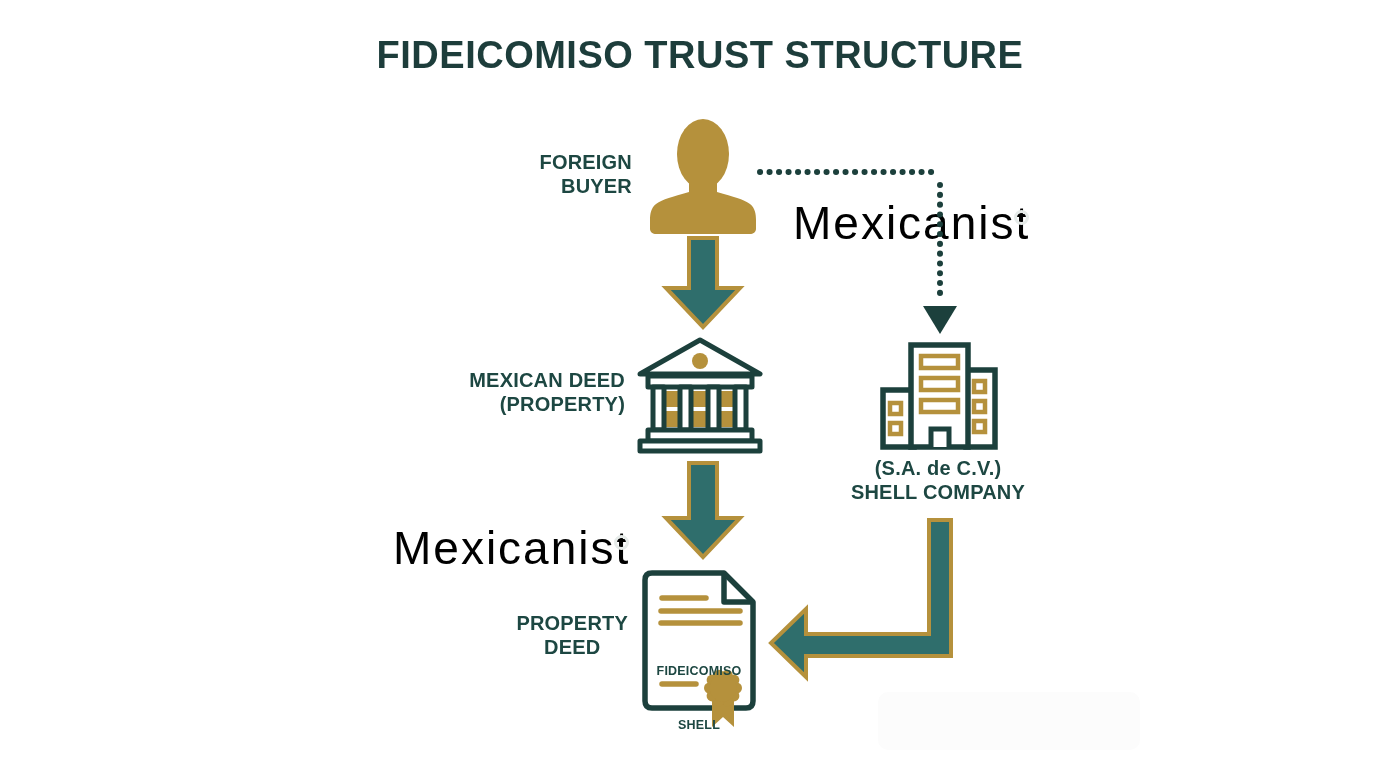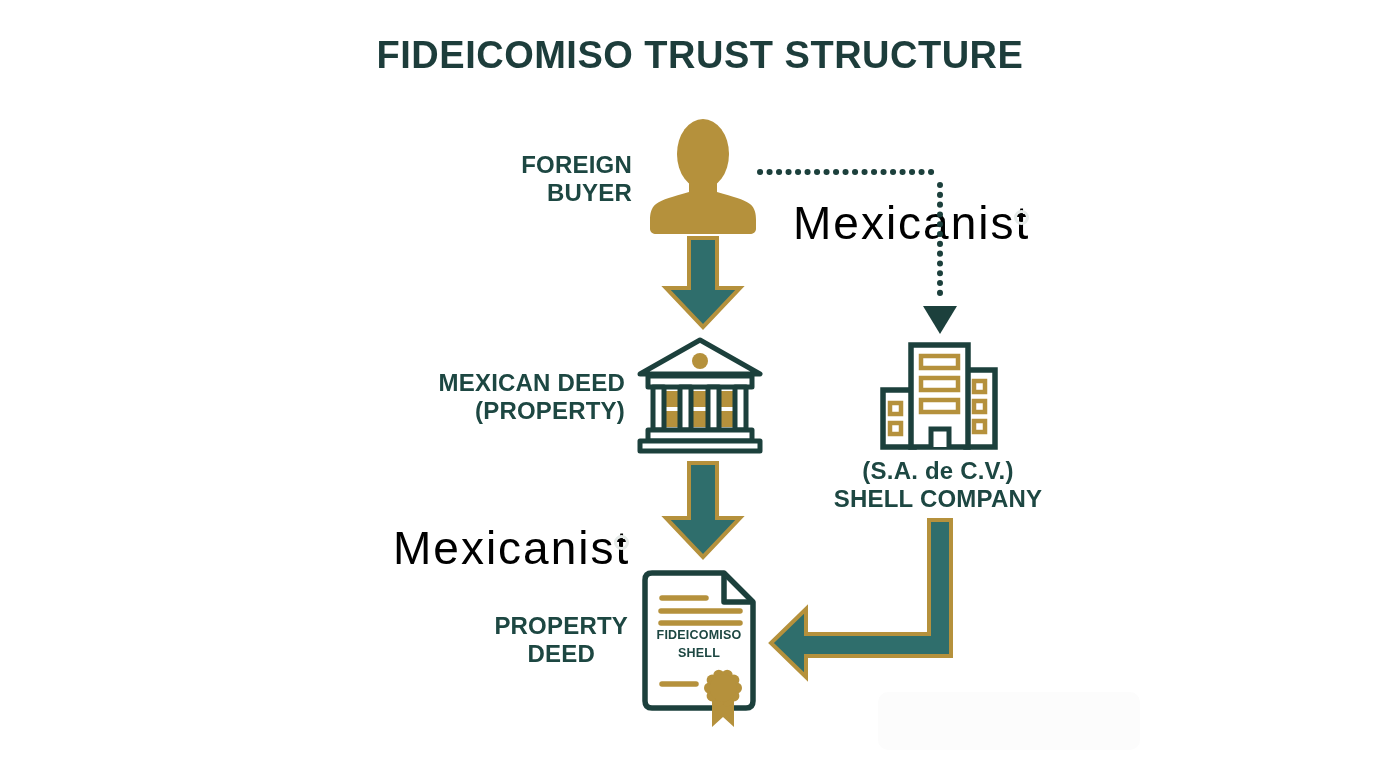--- a/index.html
+++ b/index.html
@@ -6,34 +6,34 @@
   body{
     width:1400px;height:764px;position:relative;background:#ffffff;
     font-family:"Liberation Sans","DejaVu Sans",sans-serif;overflow:hidden;
   }
   .canvas{position:absolute;inset:0;}
   .title{
     position:absolute;left:0;right:0;top:34px;text-align:center;
     font-size:38px;font-weight:bold;letter-spacing:.5px;color:#1d3d3b;
   }
   .label{
-    position:absolute;font-weight:bold;font-size:24px;line-height:1.18;
+    position:absolute;font-weight:bold;font-size:20px;line-height:1.18;
     color:#1d4742;letter-spacing:.2px;
   }
   .label span{display:block;}
   .lbl-right{text-align:right;}
   .lbl-buyer{right:768px;top:151px;}
   .lbl-bank{right:775px;top:369px;}
   .lbl-shell{left:818px;width:240px;top:457px;text-align:center;}
   .lbl-deed{right:772px;top:612px;text-align:center;}
   .deed-text{
     position:absolute;left:645px;top:626px;width:108px;text-align:center;
     font-size:12.5px;font-weight:bold;line-height:1.45;color:#1d4742;letter-spacing:.2px;
   }
-  .deed-text span{display:block;}
+  .deed-text span{display:block;margin-top:36px;}
   .watermark{
     position:absolute;font-family:Liberation Sans, sans-serif;
     font-size:46px;color:#000000;letter-spacing:2px;white-space:nowrap;
   }
   .wm1{left:793px;top:196px;}
   .wm2{left:393px;top:521px;}
   .wm-ring{
     display:inline-block;width:9px;height:9px;border:3px solid #e6ebe9;
     border-radius:50%;position:relative;left:-16px;top:-14px;
   }

